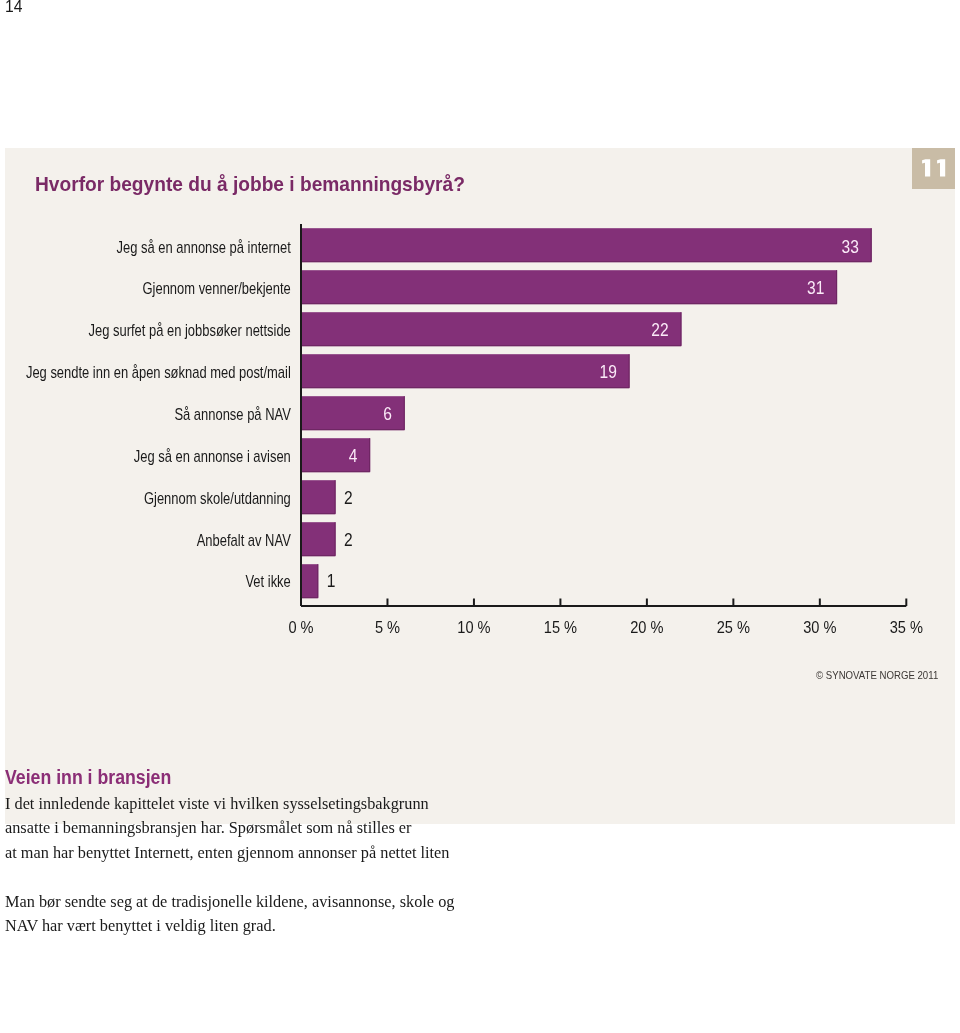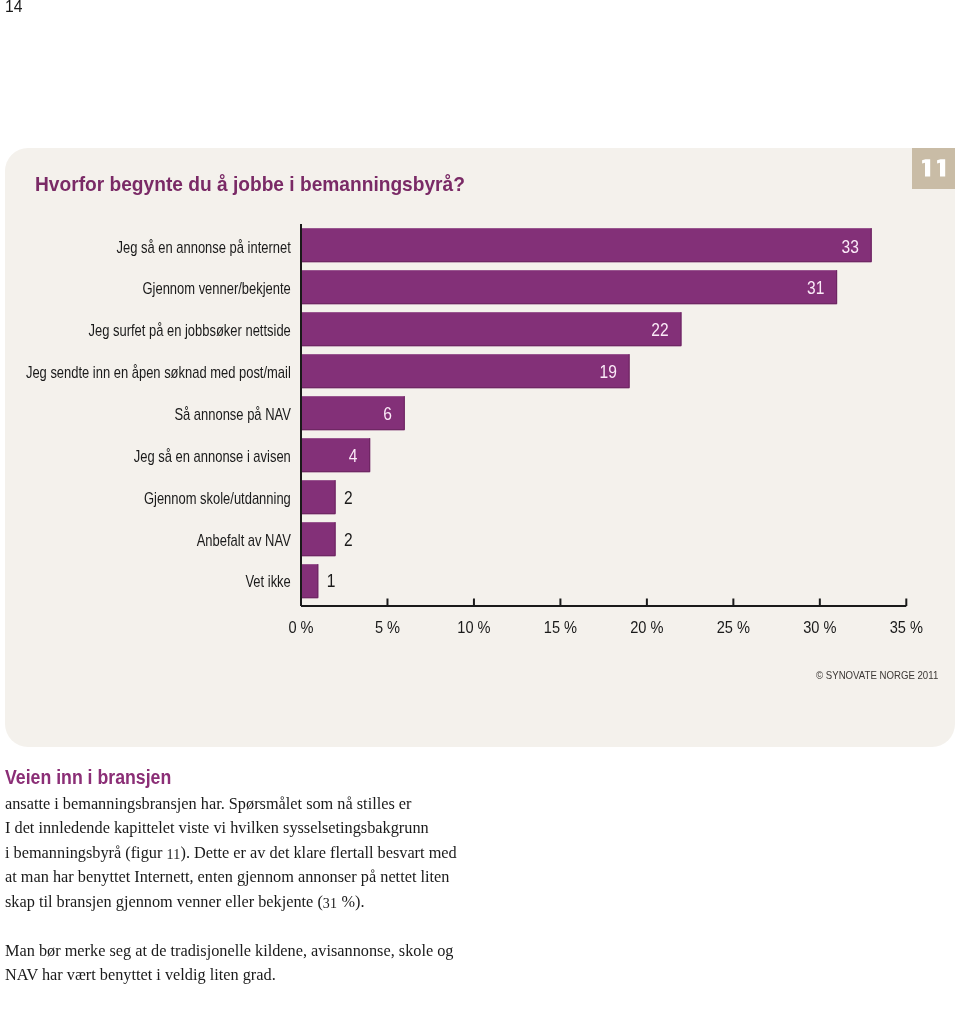--- a/index.html
+++ b/index.html
@@ -6,21 +6,21 @@
   html,body{margin:0;padding:0;}
   *{-webkit-font-smoothing:antialiased;}
   body{width:960px;height:1033px;background:#ffffff;
        font-family:"Liberation Sans",sans-serif;overflow:hidden;position:relative;}
 
   
   .page-number{position:absolute;left:5.1px;top:-1.9px;font-size:16.5px;line-height:16.5px;
                color:#1a1a1a;transform:scaleX(0.95) translateZ(0);transform-origin:left top;}
 
   
-  .figure{position:absolute;left:5px;top:148px;width:949.8px;height:599px;background:#F4F1EC;border-radius:23px;}
+  .figure{position:absolute;left:5px;top:148px;width:949.8px;height:676px;background:#F4F1EC;}
   .fig-badge{position:absolute;right:0;top:0.3px;width:43px;height:40.3px;background:#C9BCA6;}
   .fig-badge .sr{position:absolute;width:1px;height:1px;overflow:hidden;clip:rect(0,0,0,0);color:#ffffff;}
   .fig-title{position:absolute;left:29.9px;top:25px;font-size:21px;line-height:21px;font-weight:bold;
              color:#7A2A66;white-space:nowrap;
              transform:scaleX(0.912) translateZ(0);transform-origin:left top;}
   .chart{position:absolute;left:0;top:0;width:949px;height:546px;}
   .copyright{position:absolute;left:811.2px;top:522.3px;font-size:11.3px;line-height:11.3px;
              color:#3c3835;white-space:nowrap;
              transform:scaleX(0.853) translateZ(0);transform-origin:left top;}
 
@@ -105,21 +105,19 @@
       <text x="0" y="0" transform="translate(814.8285714285713,484.5) scale(0.86,1)" text-anchor="middle" font-size="17" fill="#1a1a1a" font-family="&quot;Liberation Sans&quot;, sans-serif">30 %</text>
       <path d="M901.3 458 V450.5" stroke="#1a1a1a" stroke-width="2"></path>
       <text x="0" y="0" transform="translate(901.3,484.5) scale(0.86,1)" text-anchor="middle" font-size="17" fill="#1a1a1a" font-family="&quot;Liberation Sans&quot;, sans-serif">35 %</text>
       <path d="M296 76 V458" stroke="#1a1a1a" stroke-width="2"></path>
     </svg>
   <div class="copyright">© SYNOVATE NORGE 2011</div>
 </div>
 
 <div class="body-head">Veien inn i bransjen</div>
 <div class="body-text" id="bodytext">
+    <div class="p">I det innledende kapittelet viste vi hvilken sysselsetingsbakgrunn</div>
     <div class="p">ansatte i bemanningsbransjen har. Spørsmålet som nå stilles er</div>
-    <div class="p">I det innledende kapittelet viste vi hvilken sysselsetingsbakgrunn</div>
-    <div class="p">i bemanningsbyrå (figur <span class="onum">11</span>). Dette er av det klare flertall besvart med</div>
     <div class="p">at man har benyttet Internett, enten gjennom annonser på nettet liten</div>
-    <div class="p">skap til bransjen gjennom venner eller bekjente (<span class="onum">31</span> %).</div>
     <div class="gap"></div>
-    <div class="p">Man bør merke seg at de tradisjonelle kildene, avisannonse, skole og</div>
+    <div class="p">Man bør sendte seg at de tradisjonelle kildene, avisannonse, skole og</div>
     <div class="p">NAV har vært benyttet i veldig liten grad.</div>
   </div>
 
 </body></html>

